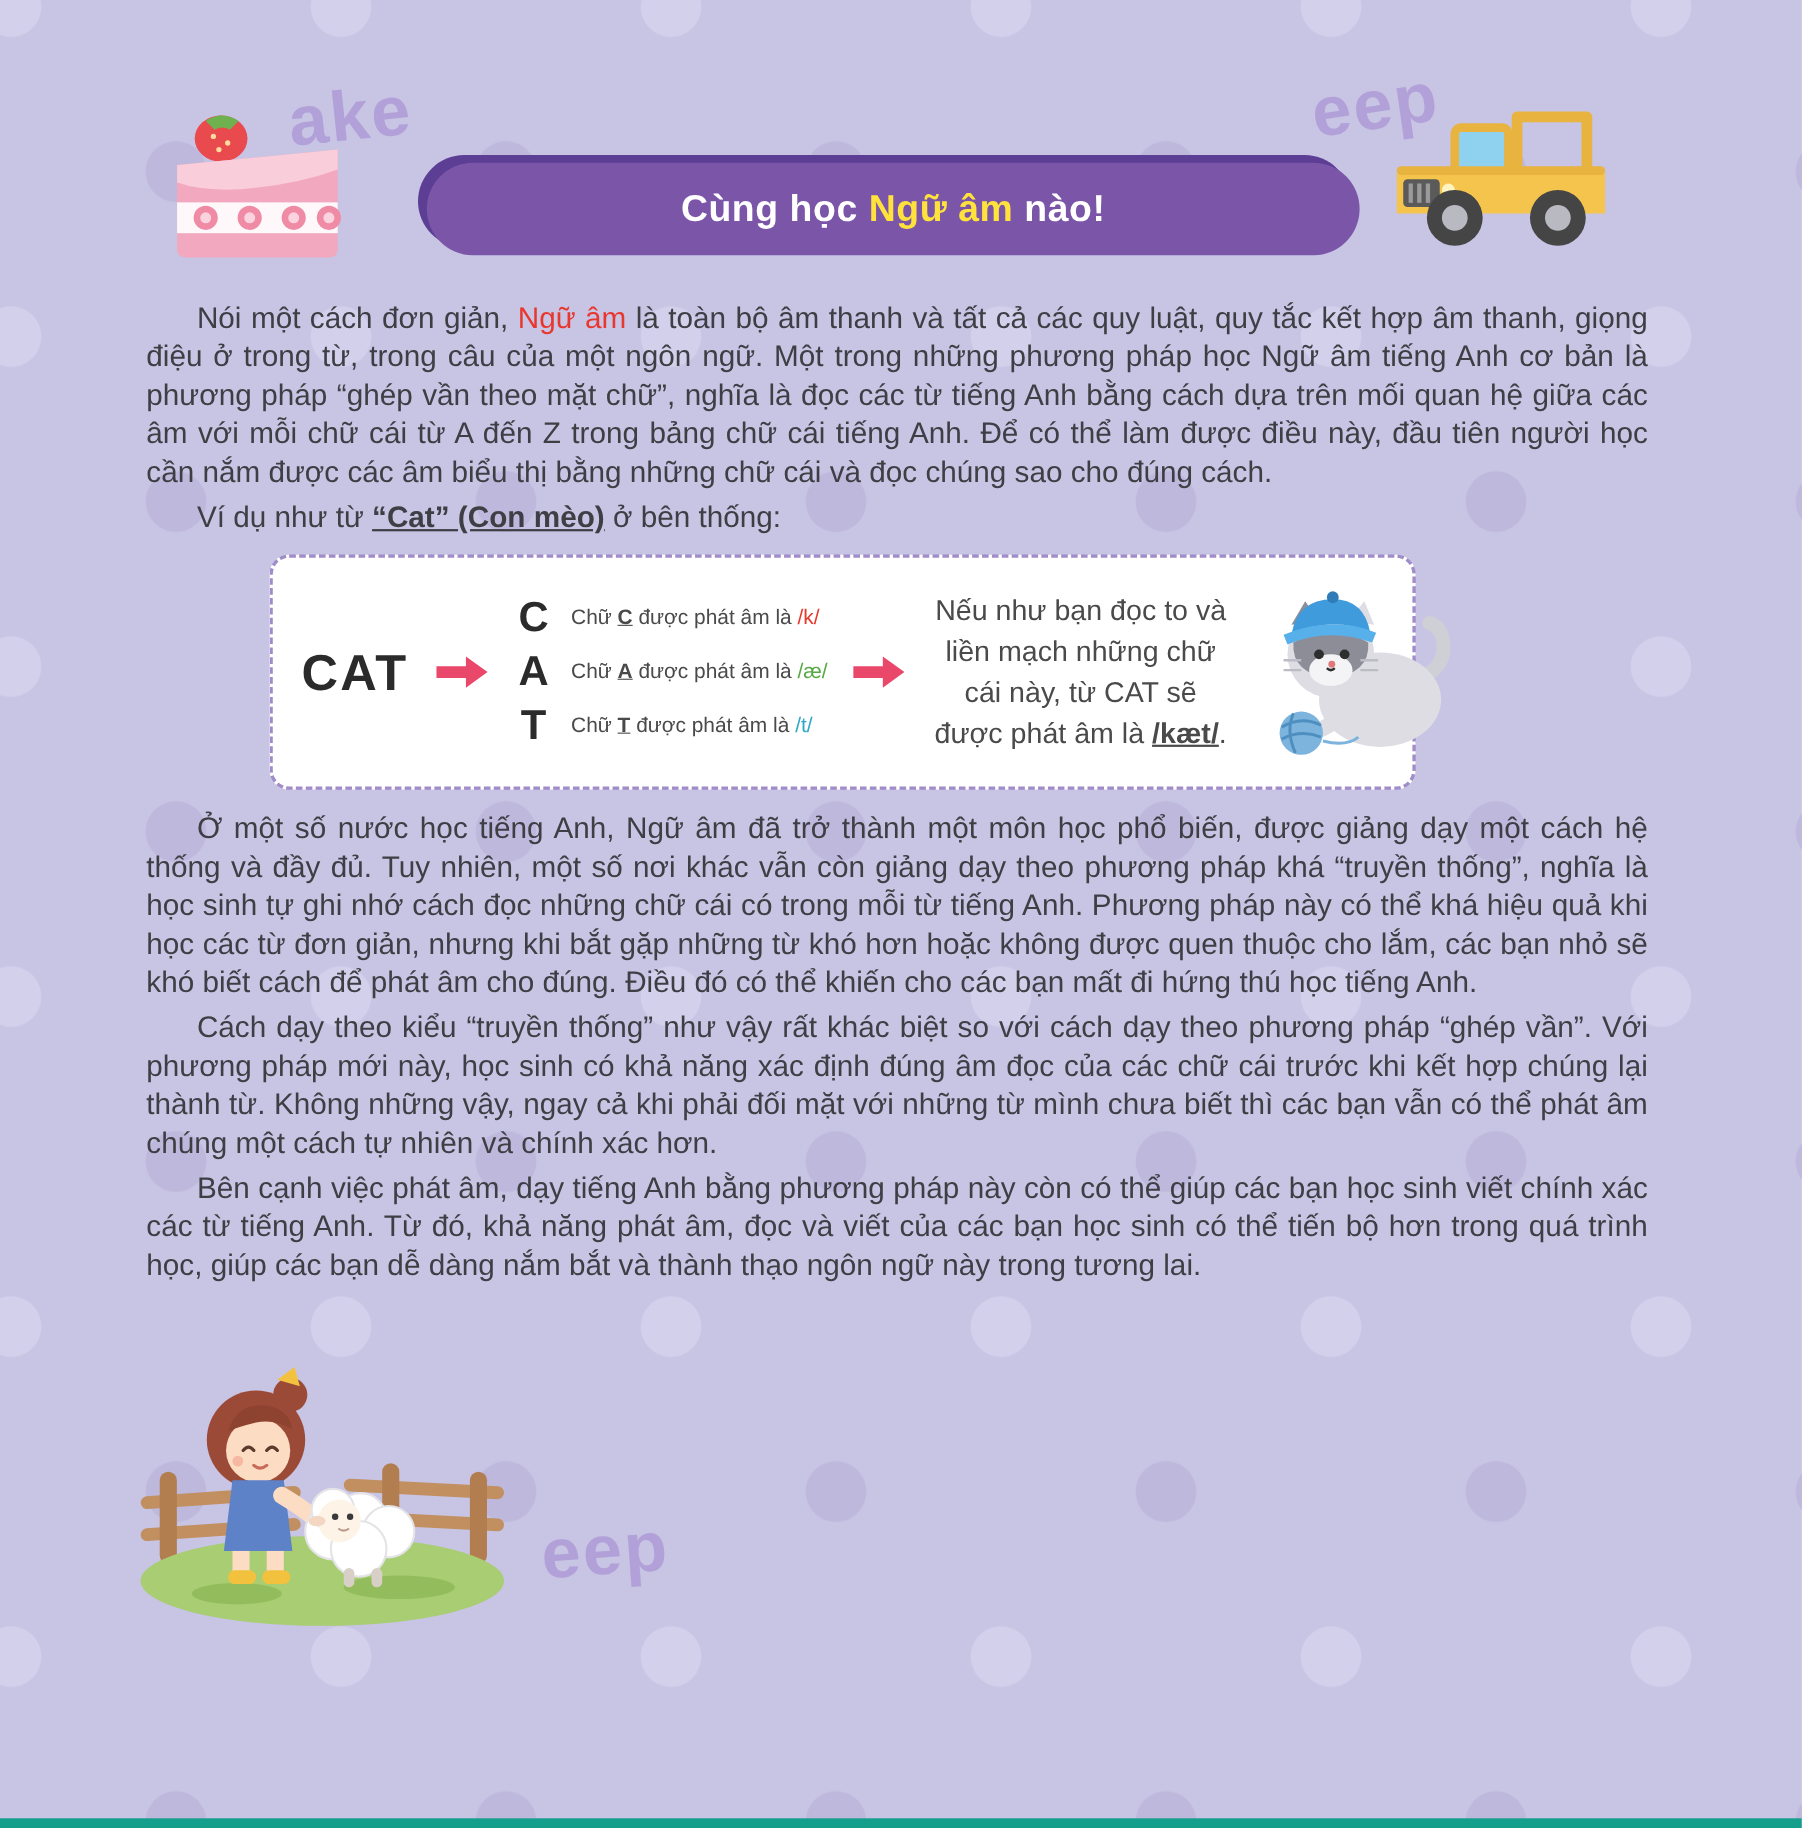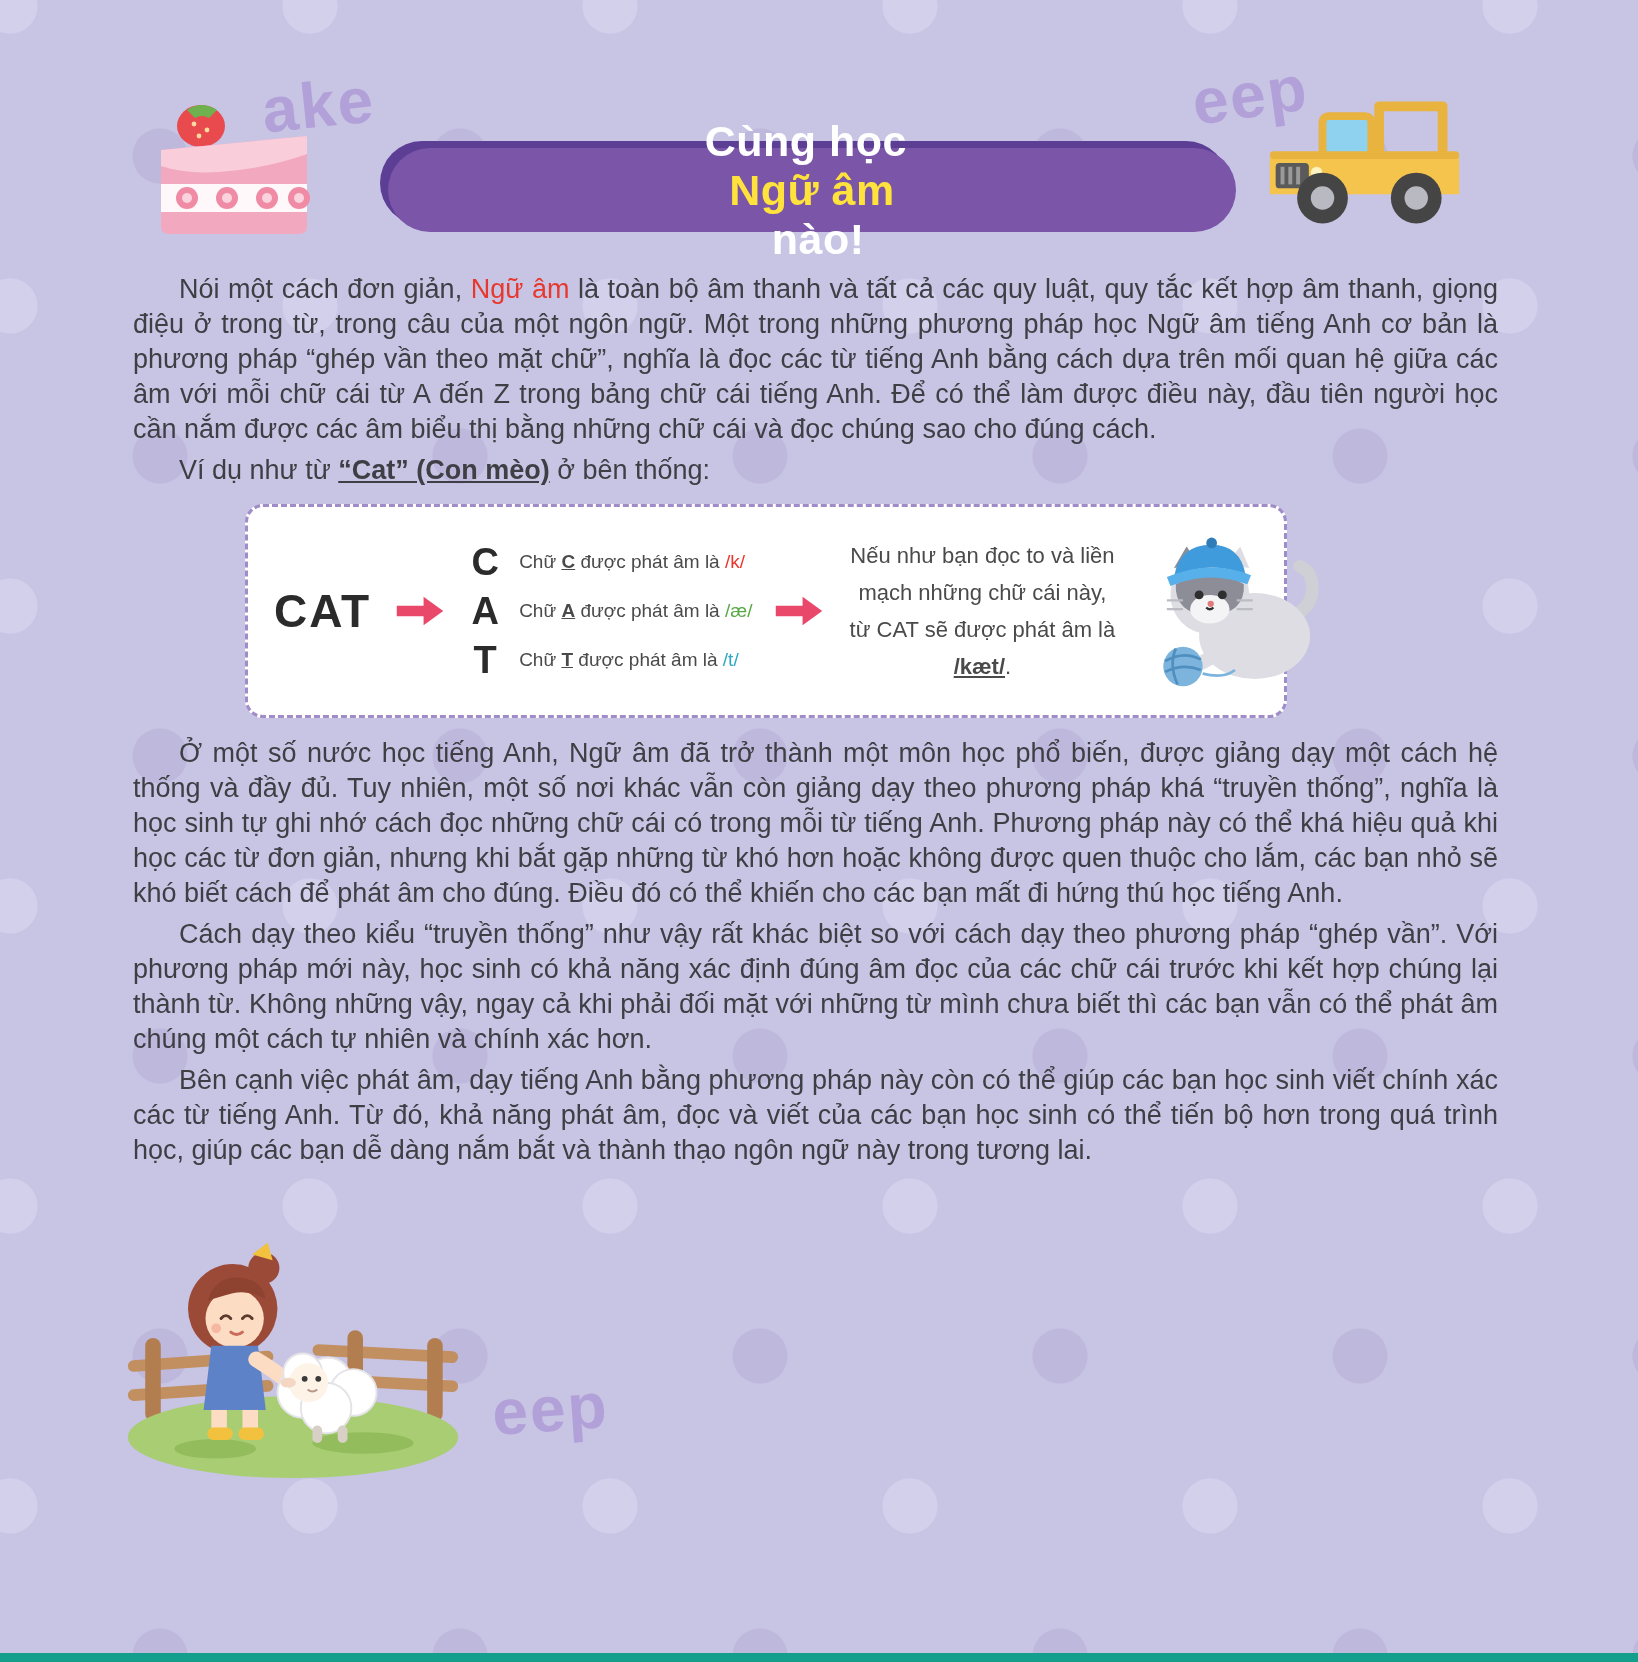--- a/index.html
+++ b/index.html
@@ -16,23 +16,22 @@
     background-position:10px 6px, 160px 156px;
   }
   
   .banner {
     position:absolute; left:388px; top:148px;
     width:848px; height:84px;
     background:#7a55a8;
     border-radius:44px;
     box-shadow:-8px -7px 0 #5c3e94;
     display:flex; align-items:center; justify-content:center;
-    color:#ffffff; font-size:43px; font-weight:bold;
+    color:#ffffff; font-size:34px; font-weight:bold;
     letter-spacing:0.5px;
-    flex-direction:column;
   }
   .banner .hl { color:#ffe23c; white-space:pre; }
   .banner span { white-space:pre; }
   .decor-word {
     position:absolute;
     font-size:64px; font-weight:bold;
     color:#b2a1d8; letter-spacing:2px;
   }
   .decor-ake { left:262px; top:68px; transform:rotate(-6deg); }
   .decor-eep-top { left:1192px; top:58px; transform:rotate(-8deg); }
@@ -60,21 +59,21 @@
   }
   .cat-word-group { display:flex; align-items:center; gap:24px; flex:0 0 auto; }
   .cat-word { font-size:46px; font-weight:bold; color:#2b2b2b; letter-spacing:2px; }
   .arrow-svg { width:50px; height:36px; flex:0 0 auto; }
   .letter-rows { display:flex; flex-direction:column; gap:9px; flex:0 0 auto; }
   .letter-row { display:flex; align-items:center; gap:16px; }
   .letter { width:36px; text-align:center; font-size:38px; font-weight:bold; color:#2b2b2b; line-height:40px; }
   .letter-desc { font-size:19px; color:#4a4a4a; line-height:24px; }
   .note {
     flex:0 0 auto; width:272px;
-    font-size:22px; line-height:37px; color:#4a4a4a;
+    font-size:26px; line-height:37px; color:#4a4a4a;
     text-align:center;
   }
   .cat-art { width:188px; height:168px; flex:0 0 auto; }
   
   .girl-sheep-art { position:absolute; left:118px; top:1192px; width:350px; height:292px; }
   .bottom-strip { position:absolute; left:0; bottom:0; width:100%; height:9px; background:#149e8c; }
 </style>
 </head>
 <body>
 

